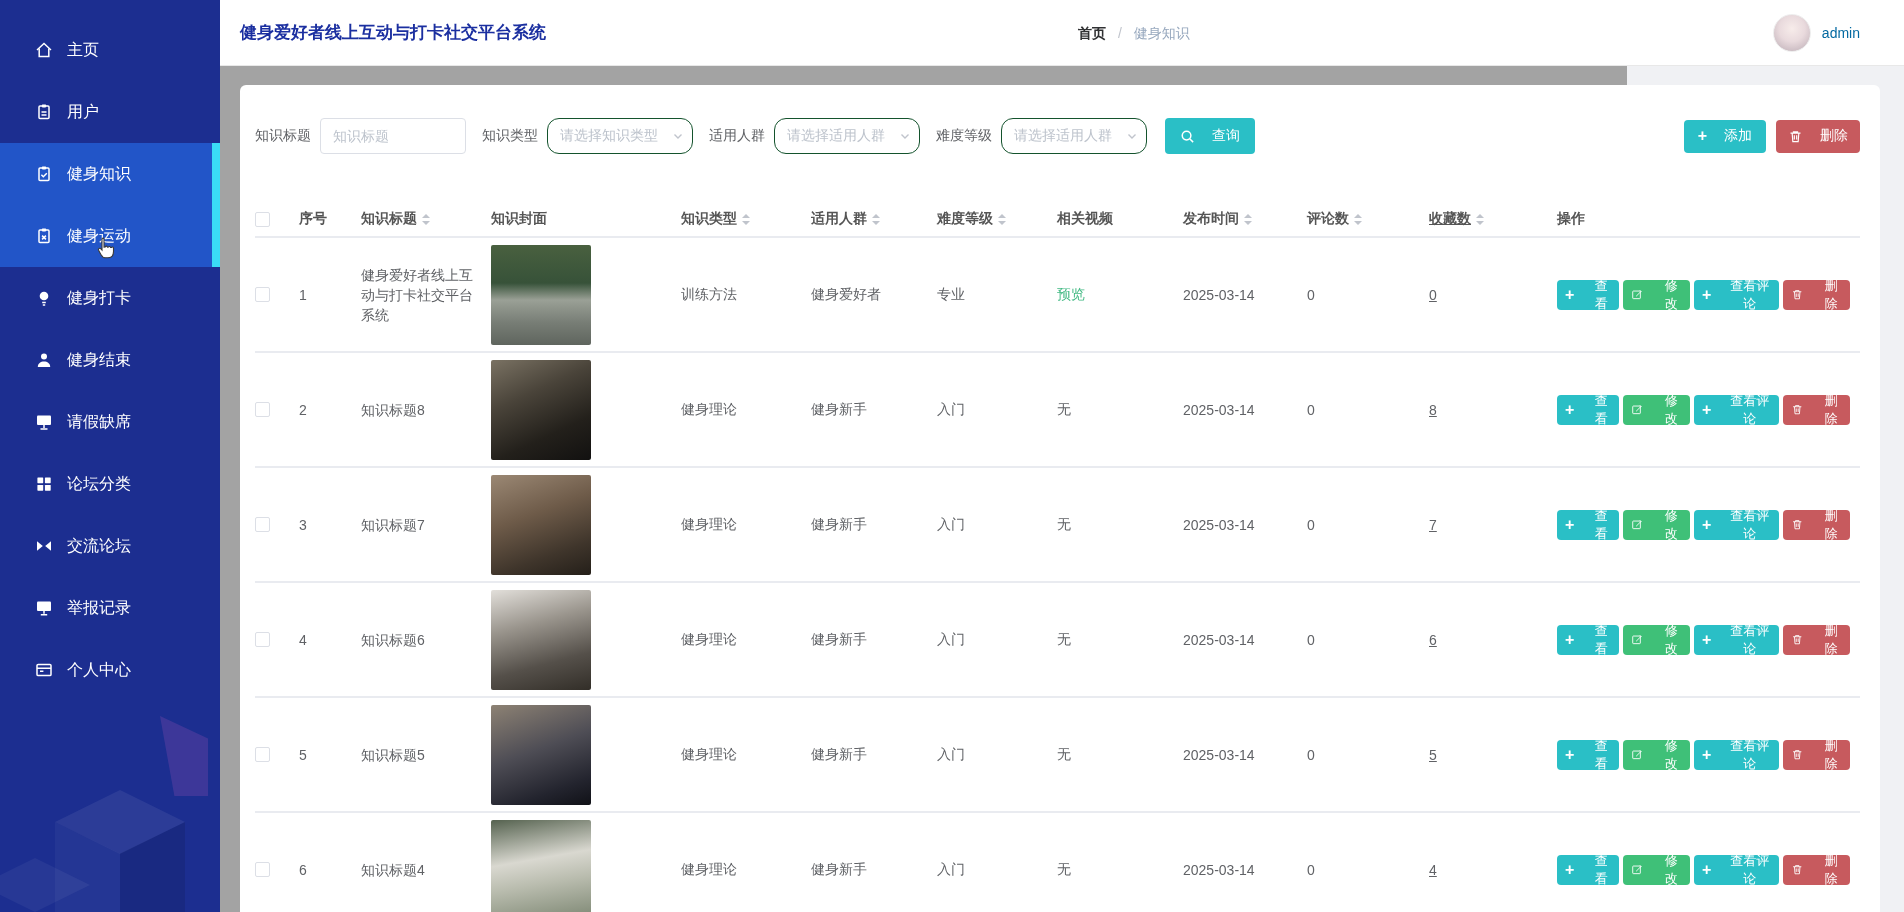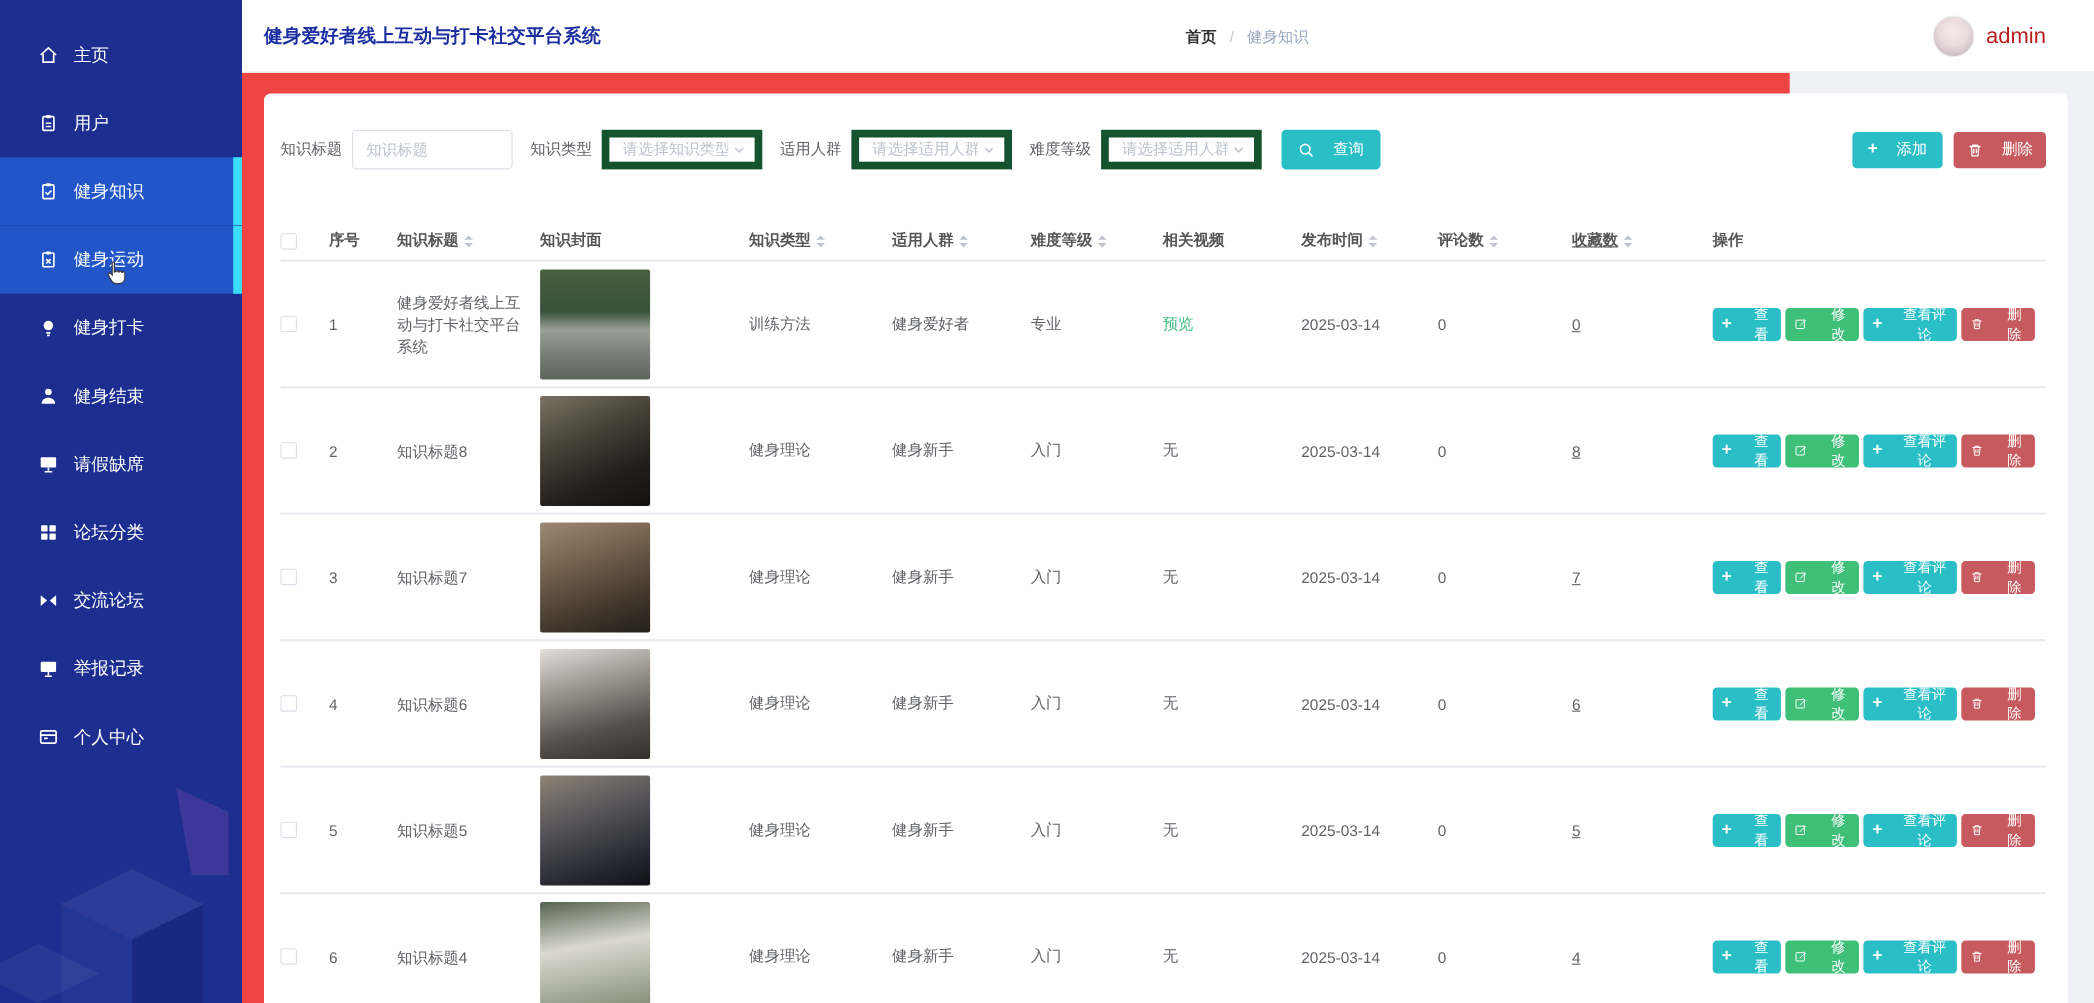--- a/index.html
+++ b/index.html
@@ -36,36 +36,36 @@
   .app-title { position:absolute; left:20px; top:0; line-height:66px;
     font-size:17px; font-weight:bold; color:#1b2fa0; }
   .breadcrumb { position:absolute; left:858px; top:0; line-height:66px; font-size:14px; }
   .breadcrumb .bc-home { color:#303133; font-weight:bold; cursor:pointer; }
   .breadcrumb .bc-sep { color:#c0c4cc; margin:0 8px; }
   .breadcrumb .bc-cur { color:#97a8be; }
   .userbox { position:absolute; right:44px; top:0; height:66px;
     display:flex; align-items:center; gap:11px; cursor:pointer; }
   .avatar { width:38px; height:38px; border-radius:50%; border:1px solid #eee;
     background:radial-gradient(circle at 50% 38%, #f7ecea 0%, #e9dadd 45%, #cfc0c6 75%, #b9aab4 100%); }
-  .username { font-size:20px; color:#b91c1c; }
+  .username { font-size:14px; color:#0369a1; }
 
   
-  .main { position:absolute; left:220px; top:66px; width:1407px; height:846px; background:#ef4444; }
+  .main { position:absolute; left:220px; top:66px; width:1407px; height:846px; background:#a3a3a3; }
   .card { position:absolute; left:20px; top:19px; width:1640px; height:900px;
     background:#fff; border-radius:6px; padding:33px 20px 0 15px; }
 
   
   .filter-row { display:flex; align-items:center; }
   .f-group { display:flex; align-items:center; margin-right:16px; }
   .f-label { font-size:14px; color:#606266; margin-right:9px; white-space:nowrap; }
   .f-input { width:146px; height:36px; border:1px solid #dcdfe6; border-radius:4px;
     padding:0 12px; font-size:14px; color:#606266; outline:none;
     font-family:"Liberation Sans","DejaVu Sans",sans-serif; }
   .f-input::placeholder { color:#bdc3cc; }
-  .f-select { width:146px; height:36px; border:7px solid #14532d; border-radius:0;
+  .f-select { width:146px; height:36px; border:1px solid #14532d; border-radius:12px;
     padding:0 8px 0 12px; font-size:14px; color:#bdc3cc; display:flex;
     align-items:center; justify-content:space-between; cursor:pointer; background:#fff; }
   .f-select .ph { overflow:hidden; white-space:nowrap; }
   .chev { width:12px; height:12px; flex:0 0 12px; margin-left:4px; }
 
   .btn { border:none; border-radius:4px; color:#fff; cursor:pointer;
     display:inline-flex; align-items:center; justify-content:center; gap:17px;
     font-family:"Liberation Sans","DejaVu Sans",sans-serif; }
   .btn-search { height:36px; padding:0 15px; font-size:14px; background:#2abfc6; margin-left:2px; }
   .top-actions { margin-left:auto; display:flex; gap:10px; }

